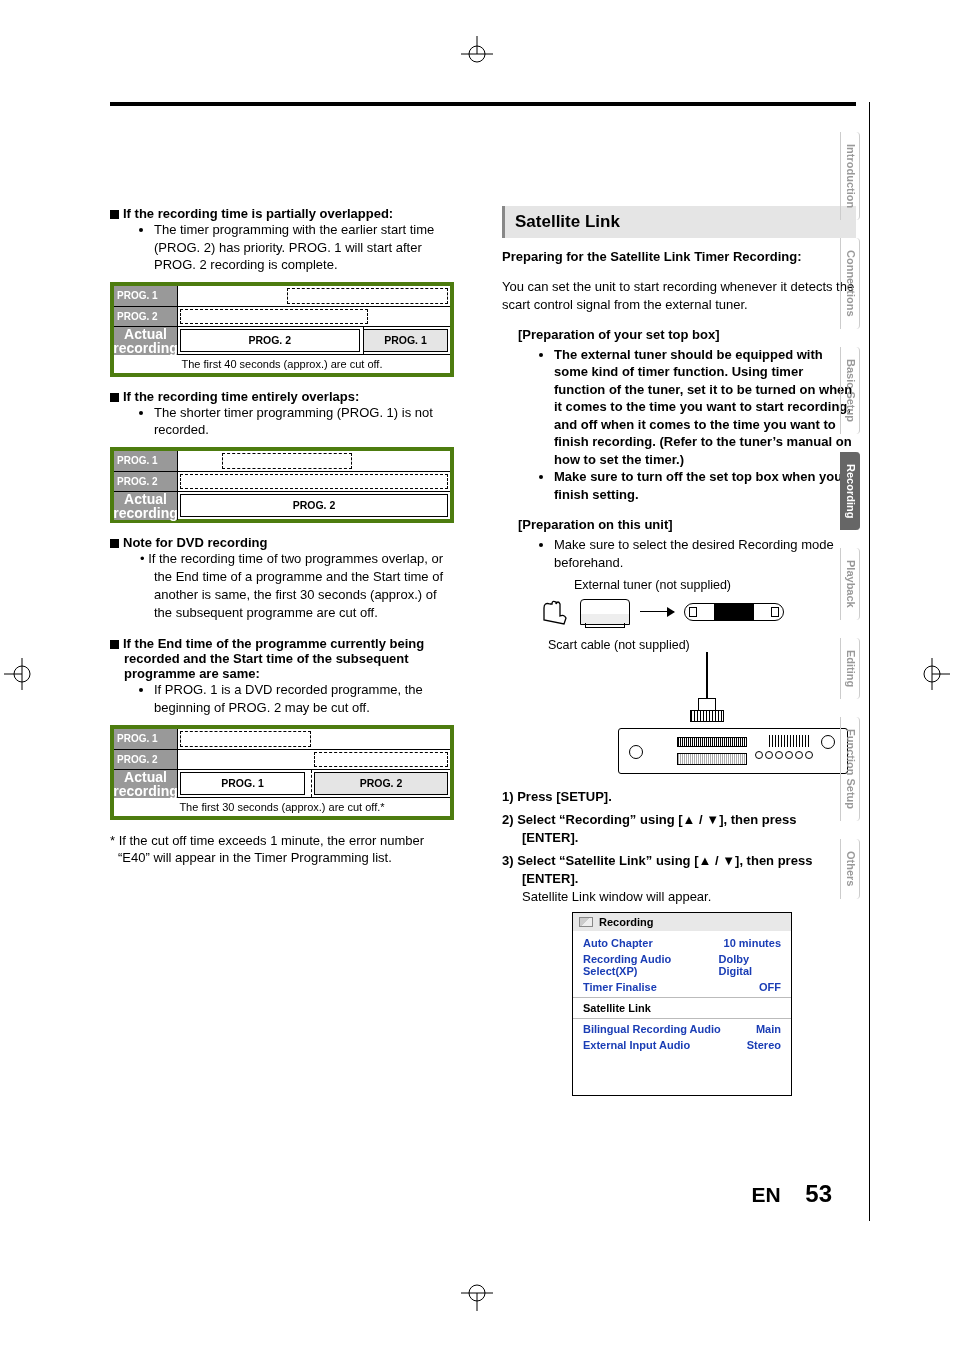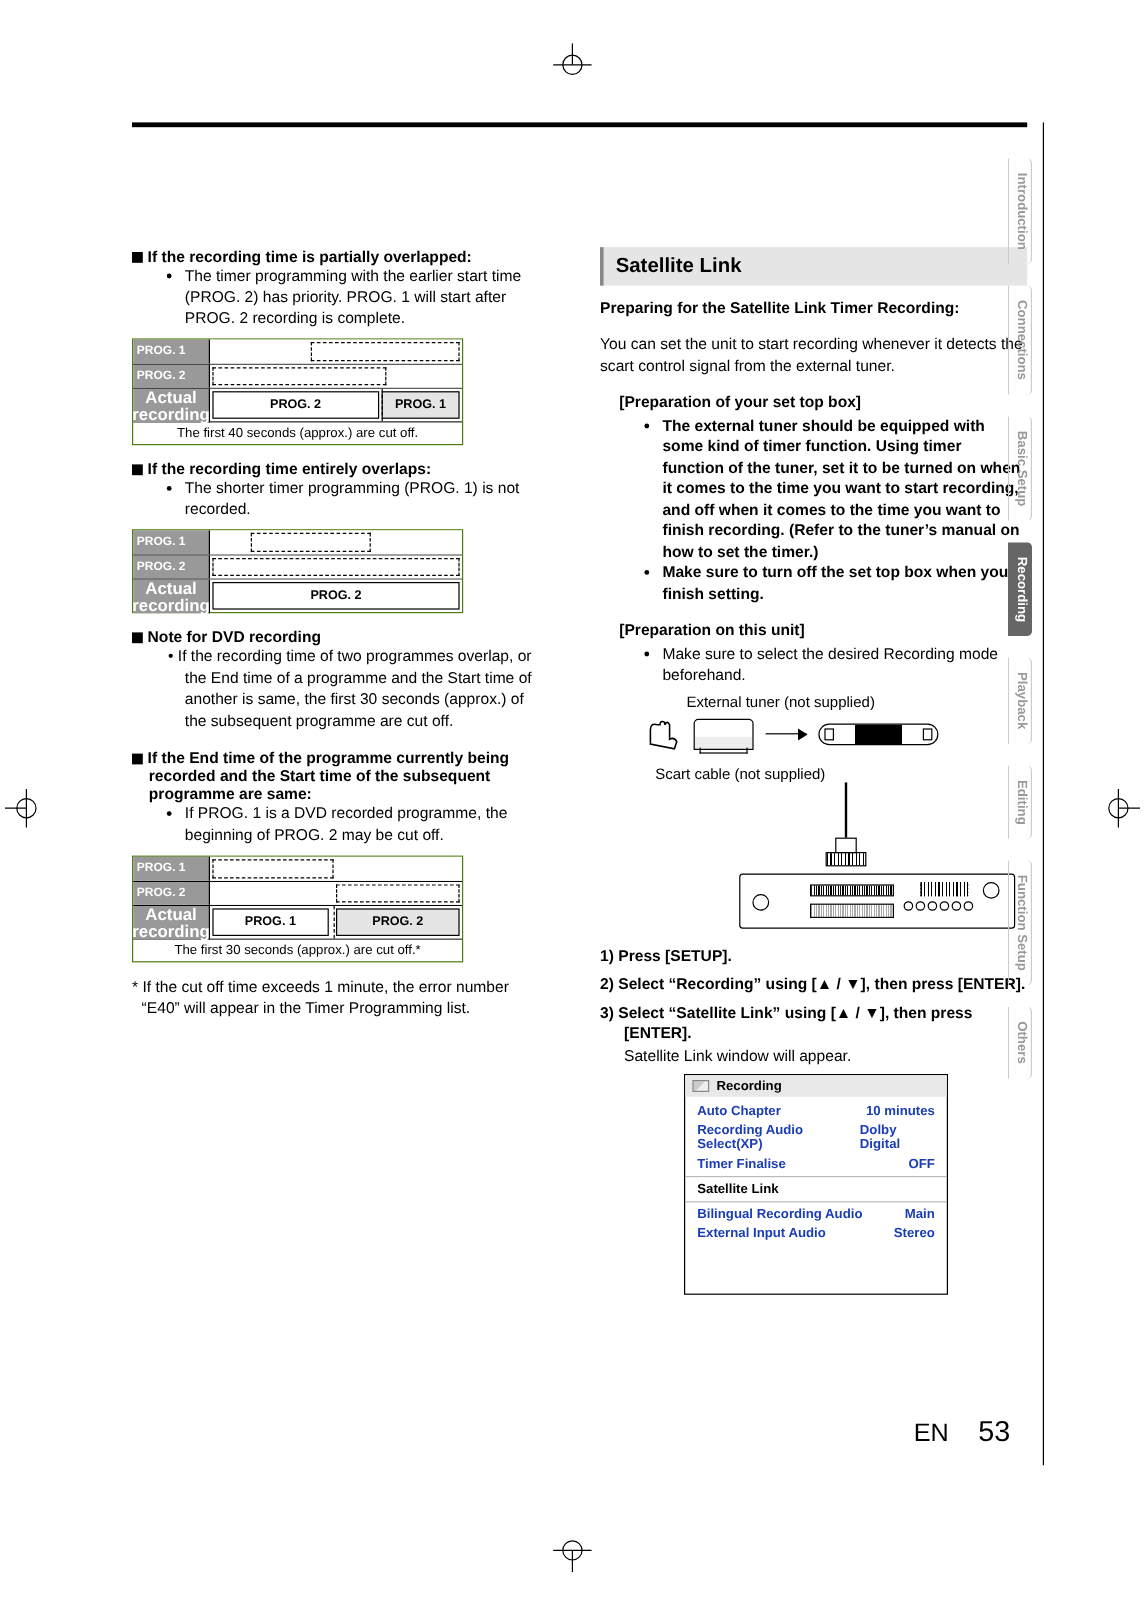--- a/index.html
+++ b/index.html
@@ -32,22 +32,22 @@
   .sq { display:inline-block; width:9px; height:9px; background:#000; margin-right:4px; vertical-align: -1px; }
   .bold { font-weight:700; }
   .item-head { font-size:13px; font-weight:700; margin-left: 14px; text-indent:-14px; }
   .bullet-list { list-style: disc; margin-left: 44px; font-size:13px; line-height:1.35; }
   .bullet-list.bold li { font-weight:700; }
   .note-para { font-size:13px; line-height:1.35; margin-left: 28px; }
   .sub-para { font-size:13px; line-height:1.4; margin-left: 44px; text-indent:-14px; }
 
   
   .diagram {
-    border: 1px solid #4d7c0f;
-    width: 276px;
+    border: 4px solid #4d7c0f;
+    width: 344px;
     margin: 8px 4px 12px 0;
     font-size: 11px;
   }
   .drow { display:flex; align-items:stretch; height:20px; }
   .drow + .drow { border-top: 1px solid #000; }
   .dlab {
     width: 64px;
     background: #999;
     color:#fff;
     font-weight:700;
@@ -137,24 +137,24 @@
     border-left:1px solid #ccc;
     border-right:1px solid #ccc;
     border-radius: 0 4px 4px 0;
     text-align:center;
   }
   .tab.active { background:#666; color:#fff; border-color:#666; }
 
   
   .pagefooter {
     position:absolute;
-    right: 112px;
+    right: 122px;
     top: 1180px;
     font-size: 24px;
-    font-weight:400;
+    font-weight:700;
     text-align:right;
   }
   .pagefooter .lang { margin-right: 18px; font-size:21px; }
 
   
   .crop-h { position:absolute; left:50%; top:36px; transform:translateX(-50%); }
   .crop-h svg { display:block; }
   .crop-b { position:absolute; left:50%; bottom:36px; transform:translateX(-50%); }
   .crop-l { position:absolute; left:4px; top:50%; transform:translateY(-50%); }
   .crop-r { position:absolute; right:4px; top:50%; transform:translateY(-50%); }

